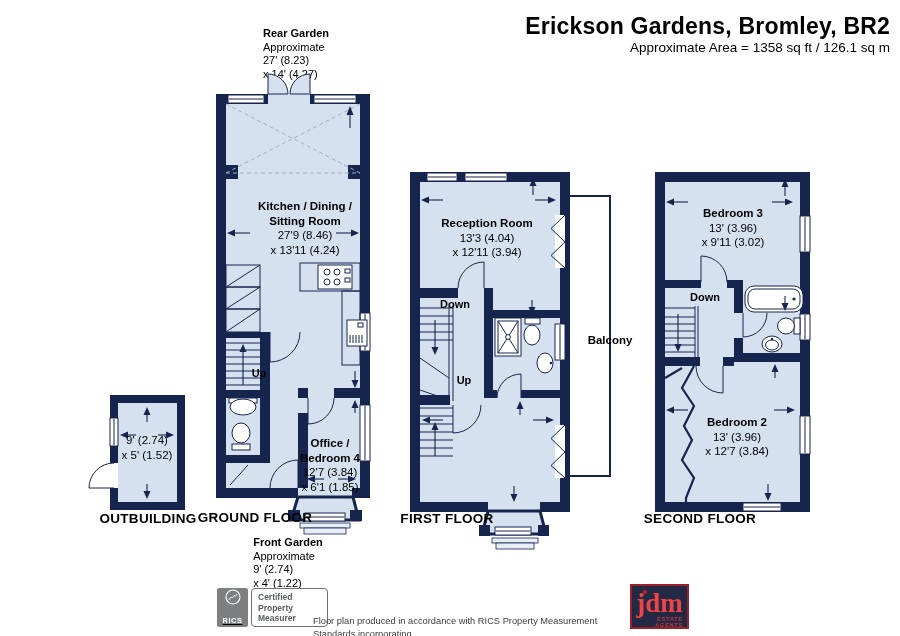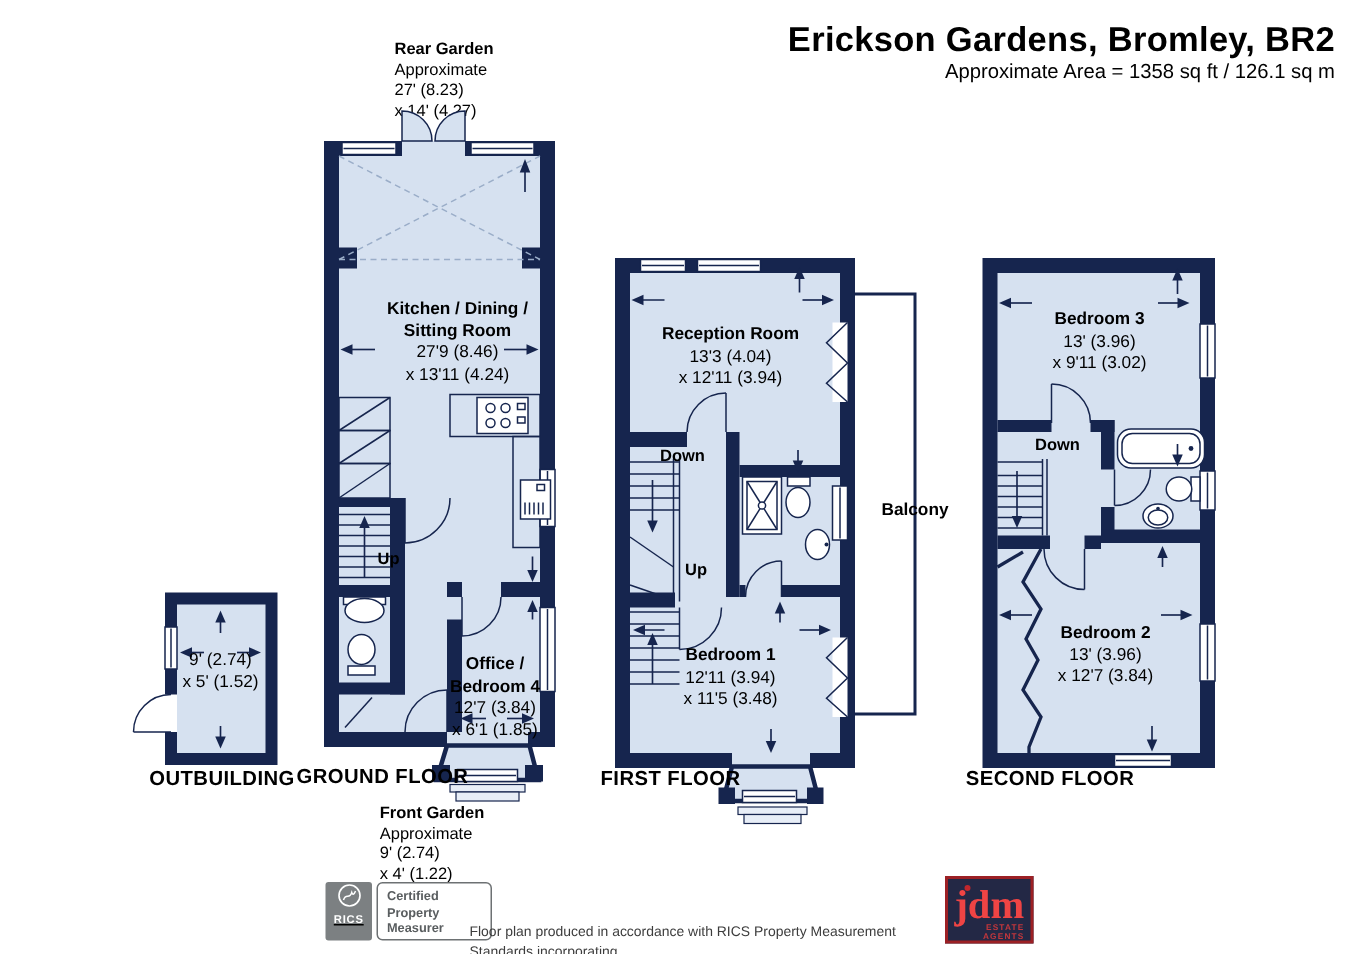--- a/index.html
+++ b/index.html
@@ -24,21 +24,21 @@
   .hdr .disc{font-size:10.5px;margin-top:4px;color:#000;}
   .garden{position:absolute;transform:translateX(-50%);text-align:left;font-size:11px;line-height:13.5px;}
   .garden .gn{font-weight:bold;}
   .room-label{position:absolute;transform:translateX(-50%);text-align:center;font-size:11.5px;line-height:14.5px;}
   .room-label .rn{font-weight:bold;}
   .stair-label{position:absolute;transform:translateX(-50%);font-size:11px;font-weight:bold;}
   .balcony-label{position:absolute;transform:translateX(-50%);font-size:11.5px;font-weight:bold;padding-left:48px;}
   .floor-label{position:absolute;transform:translateX(-50%);font-size:13.5px;font-weight:bold;letter-spacing:.3px;white-space:nowrap;}
   
   .rics-box{position:absolute;left:217px;top:588px;width:31px;height:39px;background:#7c8082;border-radius:2px;
-            display:flex;flex-direction:column;align-items:center;justify-content:flex-start;text-decoration:underline;}
+            display:flex;flex-direction:column;align-items:center;justify-content:space-between;text-decoration:underline;}
   .rics-box .rics-name{color:#fff;font-weight:bold;font-size:7.5px;letter-spacing:.5px;margin-bottom:2px;}
   .cert-box{position:absolute;left:251px;top:588px;width:77px;height:39px;background:#fff;border:1.5px solid #6d7173;
             border-radius:4px;box-sizing:border-box;padding:3px 0 0 6px;}
   .cert-box div{font-size:8.5px;font-weight:bold;color:#595d5f;line-height:10.5px;}
   .smallprint{position:absolute;left:313px;top:589px;width:315px;font-size:9.3px;line-height:13px;color:#3c3c3c;white-space:pre-wrap;}
   .jdm-box{position:absolute;left:630px;top:584px;width:59px;height:45px;background:#232845;border:2.5px solid #9c2025;
            box-sizing:border-box;text-align:center;}
   .jdm-text{position:relative;color:#ef4444;font-family:"Liberation Serif", serif;font-weight:bold;font-size:27px;line-height:34px;}
   .jdot{position:absolute;left:11px;top:4px;width:4px;height:4px;border-radius:50%;background:#c0262c;}
   .jdm-sub{font-size:5.5px;color:#c4373c;letter-spacing:.8px;margin-top:-4px;text-align:right;padding-right:4px;font-weight:bold;}
@@ -413,25 +413,20 @@
   <div class="room-label" style="left:330px;top:412px;width:86px;margin-top:24px;">
     <div class="rn">Office / Bedroom 4</div>
     <div>12'7 (3.84)</div>
     <div>x 6'1 (1.85)</div>
   </div>
   <div class="room-label" style="left:487px;top:216px;width:120px;">
     <div class="rn">Reception Room</div>
     <div>13'3 (4.04)</div>
     <div>x 12'11 (3.94)</div>
   </div>
-  <div class="room-label" style="left:487px;top:430px;width:110px;">
-    <div class="rn">Bedroom 1</div>
-    <div>12'11 (3.94)</div>
-    <div>x 11'5 (3.48)</div>
-  </div>
   <div class="room-label" style="left:733px;top:206px;width:110px;">
     <div class="rn">Bedroom 3</div>
     <div>13' (3.96)</div>
     <div>x 9'11 (3.02)</div>
   </div>
   <div class="room-label" style="left:737px;top:415px;width:110px;">
     <div class="rn">Bedroom 2</div>
     <div>13' (3.96)</div>
     <div>x 12'7 (3.84)</div>
   </div>

